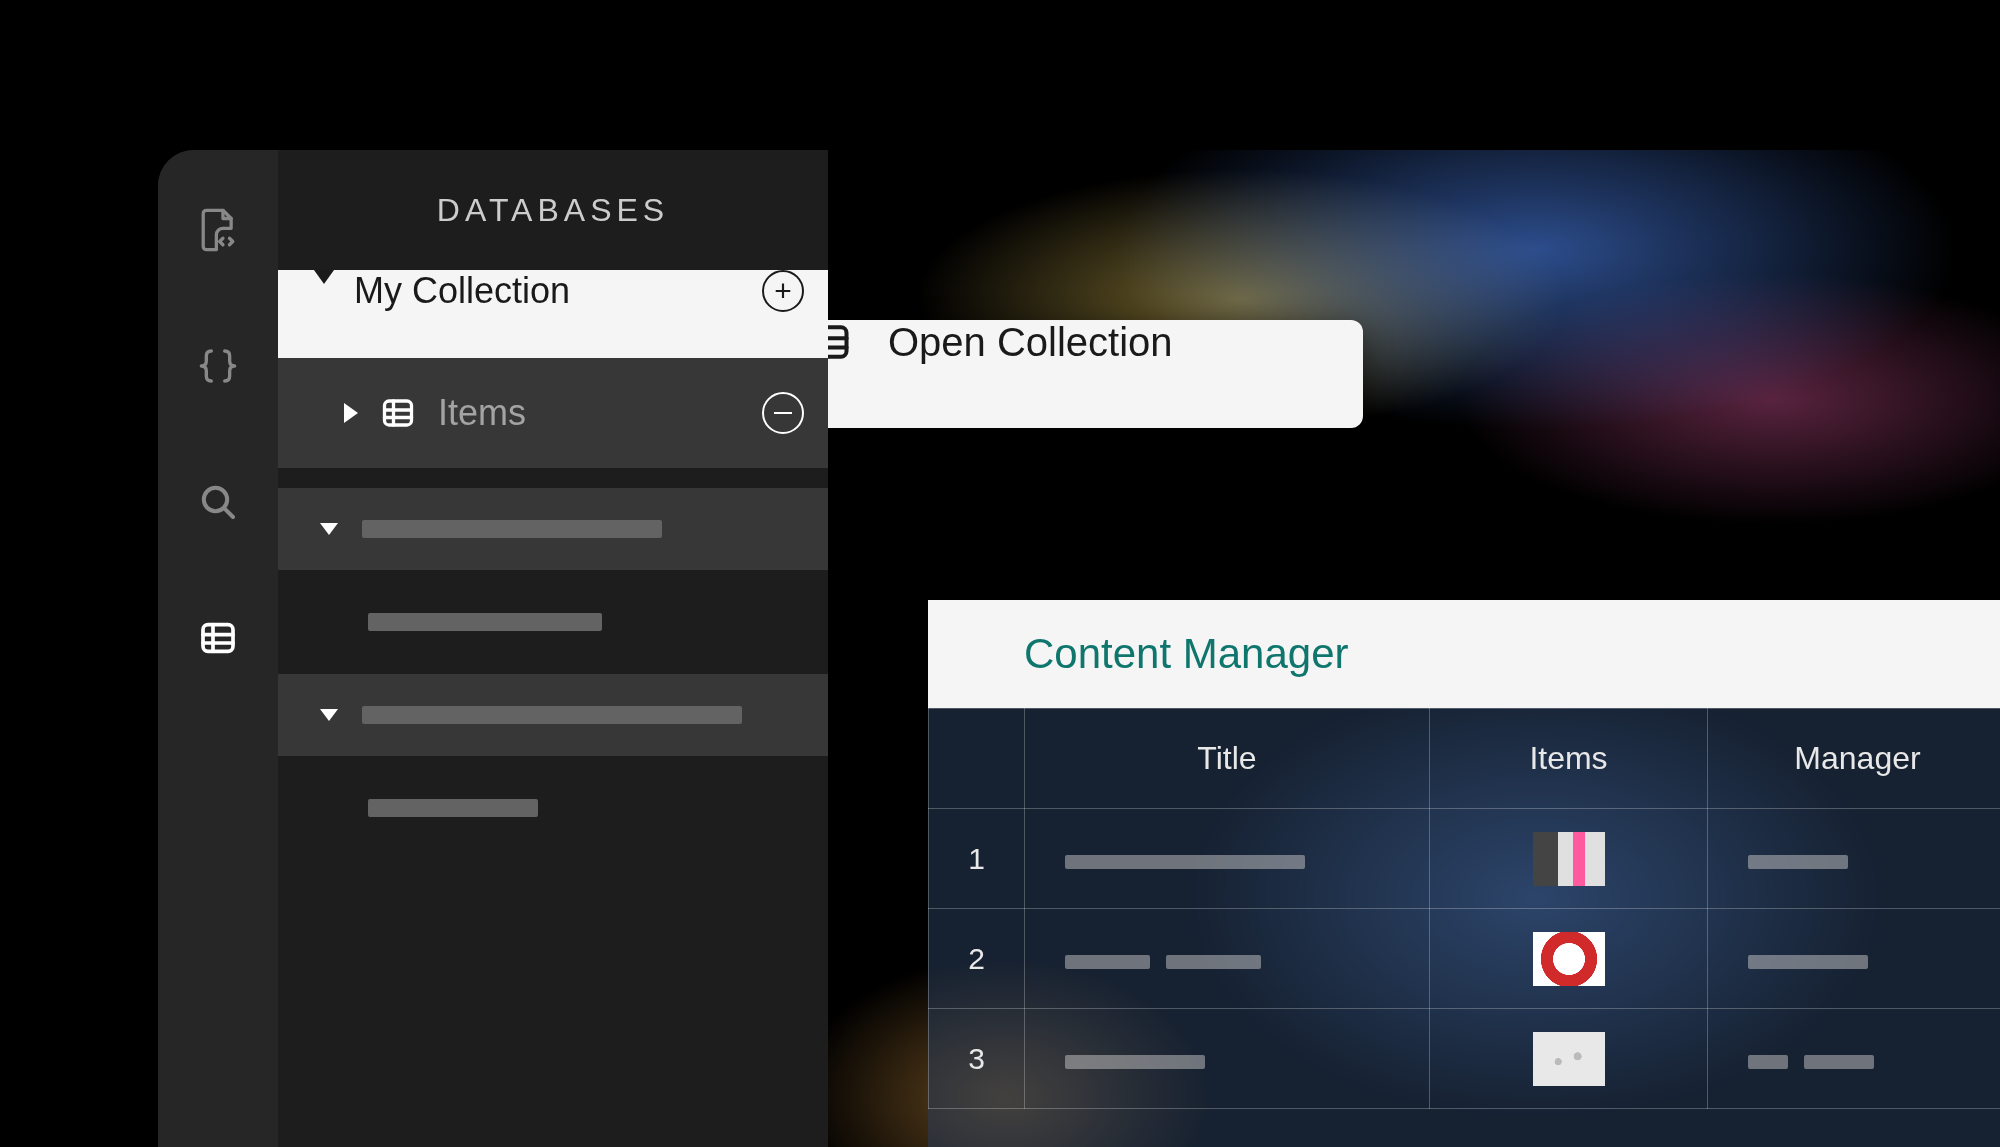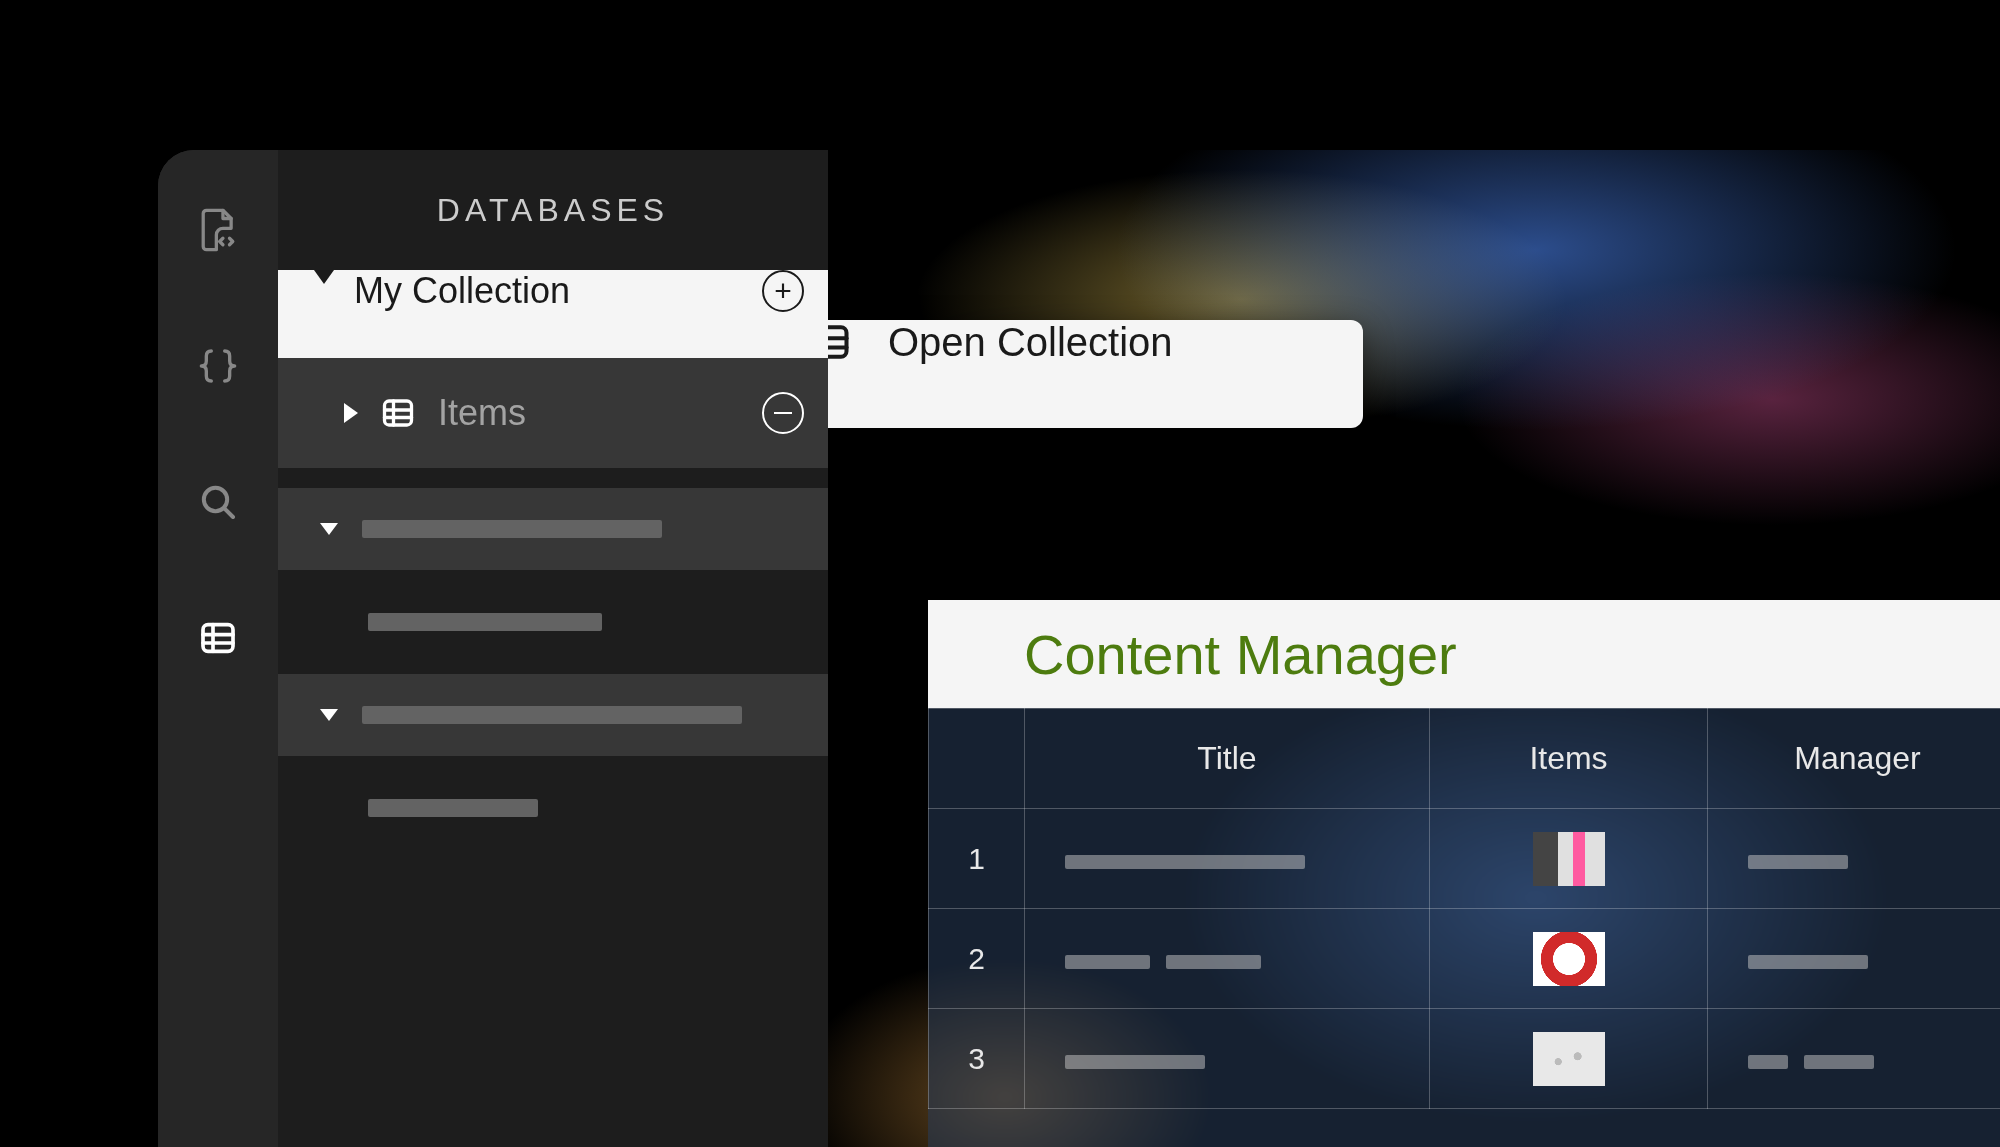--- a/index.html
+++ b/index.html
@@ -29,21 +29,21 @@
 radial-gradient(ellipse 700px 300px at 60% 10%,rgba(80,140,255,0.55),transparent 60%),
 radial-gradient(ellipse 500px 200px at 35% 15%,rgba(255,220,100,0.45),transparent 65%),
 radial-gradient(ellipse 450px 180px at 80% 25%,rgba(255,100,180,0.35),transparent 70%),
 radial-gradient(ellipse 550px 350px at 60% 75%,rgba(100,160,255,0.5),transparent 65%),
 radial-gradient(ellipse 300px 200px at 15% 95%,rgba(255,180,80,0.4),transparent 70%),
 #000}
 .context-menu{position:absolute;top:170px;left:-60px;width:595px;height:108px;background:#f5f5f5;border-radius:12px;box-shadow:0 8px 30px rgba(0,0,0,0.45);display:flex;align-items:flex-start;padding:0 40px;gap:36px;cursor:pointer}
 .ctx-label{color:#1a1a1a;font-size:40px;font-weight:400}
 .content-panel{position:absolute;top:450px;left:100px;right:0;bottom:0;display:flex;flex-direction:column}
 .panel-header{height:108px;background:#f5f5f5;display:flex;align-items:center;padding-left:96px}
-.panel-title{color:#4d7c0f;font-size:56px;font-weight:400}
+.panel-title{color:#0f766e;font-size:42px;font-weight:400}
 .table-wrap{flex:1;background:rgba(40,60,90,0.55);backdrop-filter:blur(4px)}
 table{width:100%;border-collapse:collapse;table-layout:fixed}
 th,td{border:1px solid rgba(255,255,255,0.25);color:#e8e8e8;font-weight:400;height:100px;text-align:center;font-size:30px}
 th{font-size:32px}
 col.num{width:96px}
 col.title{width:405px}
 col.img{width:278px}
 .cell-left{text-align:left;padding-left:40px}
 .ph-cell{display:inline-block;height:14px;background:rgba(200,200,200,0.5);border-radius:2px}
 .thumb{width:72px;height:54px;background:#ddd;display:inline-block;vertical-align:middle}

